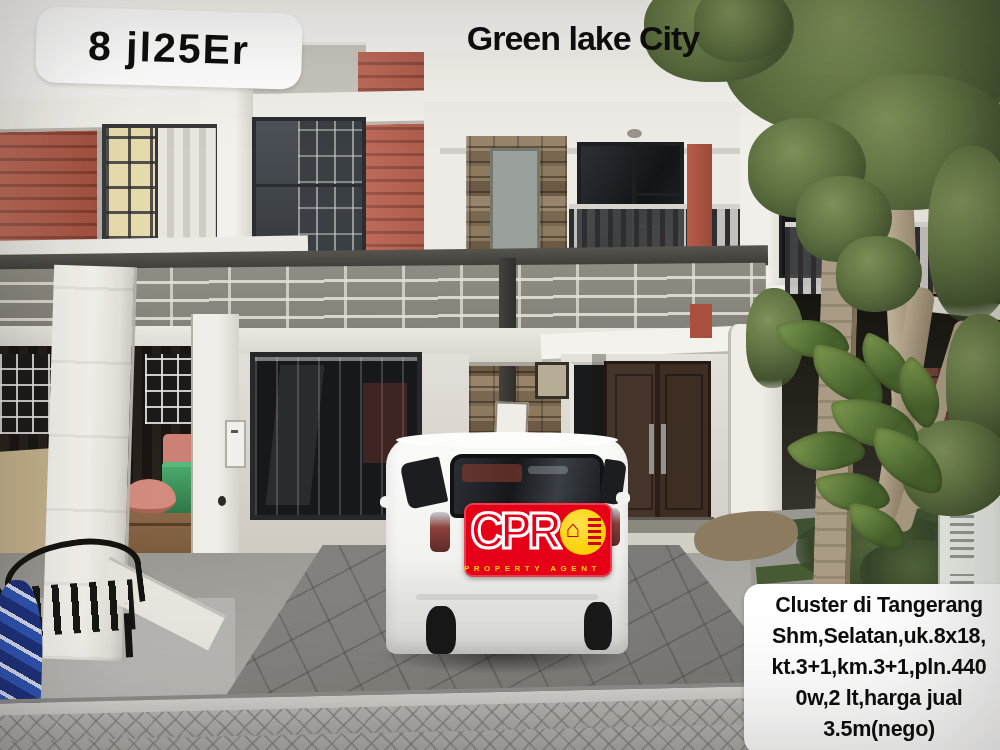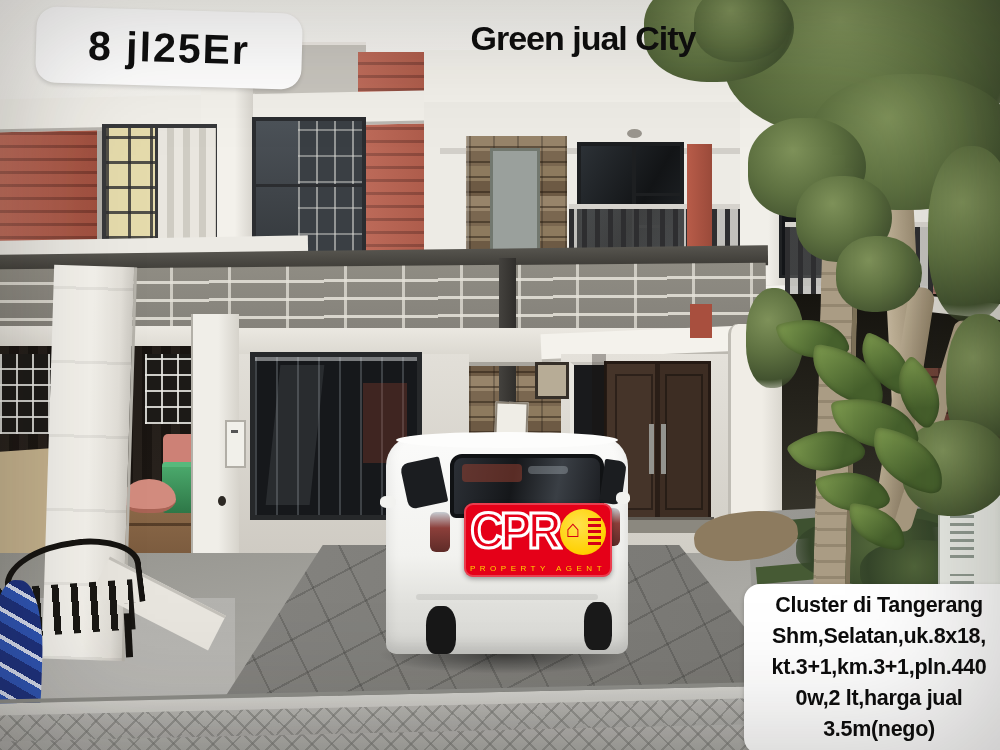--- a/index.html
+++ b/index.html
@@ -218,29 +218,29 @@
     <div class="el" style="left:40px;top:180px;width:30px;height:48px;background:#181818;border-radius:40% 40% 30% 30%;"></div>
     <div class="el" style="left:198px;top:176px;width:28px;height:48px;background:#1a1a1a;border-radius:40% 40% 30% 30%;"></div>
   </div>
 
   <div class="el" style="left:464px;top:503px;width:148px;height:74px;background:#e50018;border-radius:9px;box-shadow:inset 0 0 0 2px rgba(255,245,240,.25),0 2px 5px rgba(0,0,0,.35);display:flex;align-items:flex-start;justify-content:center;padding-top:4px;box-sizing:border-box;">
     <span style="font-size:47px;font-weight:800;color:#e50018;-webkit-text-stroke:3px #ffffff;letter-spacing:-4px;line-height:1;transform:scaleY(1.05);">CPR</span>
     <span class="el" style="position:relative;display:inline-block;width:46px;height:46px;margin-left:2px;margin-top:2px;border-radius:50%;background:radial-gradient(circle at 40% 35%,#ffe34d,#ffd000 70%,#f0b800);">
       <span style="position:absolute;left:6px;top:8px;font-size:24px;font-weight:800;color:#d40016;line-height:1;">⌂</span>
       <span style="position:absolute;right:5px;top:9px;width:13px;height:27px;background:repeating-linear-gradient(0deg,#d40016 0 3px,transparent 3px 6px);"></span>
     </span>
-    <span style="position:absolute;left:0;right:0;bottom:4px;text-align:center;color:#ffd400;font-size:8px;font-weight:400;letter-spacing:4.5px;white-space:nowrap;">PROPERTY AGENT</span>
+    <span style="position:absolute;left:0;right:0;bottom:4px;text-align:left;color:#ffd400;font-size:8px;font-weight:700;letter-spacing:4.5px;white-space:nowrap;">PROPERTY AGENT</span>
   </div>
 
   <div class="el" style="left:36px;top:10px;width:266px;height:76px;background:#ffffff;border-radius:20px;box-shadow:0 2px 4px rgba(0,0,0,.15);display:flex;align-items:center;justify-content:center;transform:rotate(1.6deg);">
     <span class="overlay-text" style="font-size:41px;letter-spacing:2px;">8 jl25Er</span>
   </div>
 
   <div class="el" style="left:428px;top:14px;width:310px;height:48px;display:flex;align-items:center;justify-content:center;">
-    <span class="overlay-text" style="font-size:34px;letter-spacing:-1px;">Green jual City</span>
+    <span class="overlay-text" style="font-size:34px;letter-spacing:-1px;">Green lake City</span>
   </div>
 
   <div class="el" style="left:744px;top:584px;width:270px;height:170px;background:#ffffff;border-radius:16px;box-shadow:0 2px 5px rgba(0,0,0,.2);padding:6px 2px;box-sizing:border-box;">
     <div class="info-line">Cluster di Tangerang</div>
     <div class="info-line">Shm,Selatan,uk.8x18,</div>
     <div class="info-line">kt.3+1,km.3+1,pln.440</div>
     <div class="info-line">0w,2 lt,harga jual</div>
     <div class="info-line">3.5m(nego)</div>
   </div>
 

